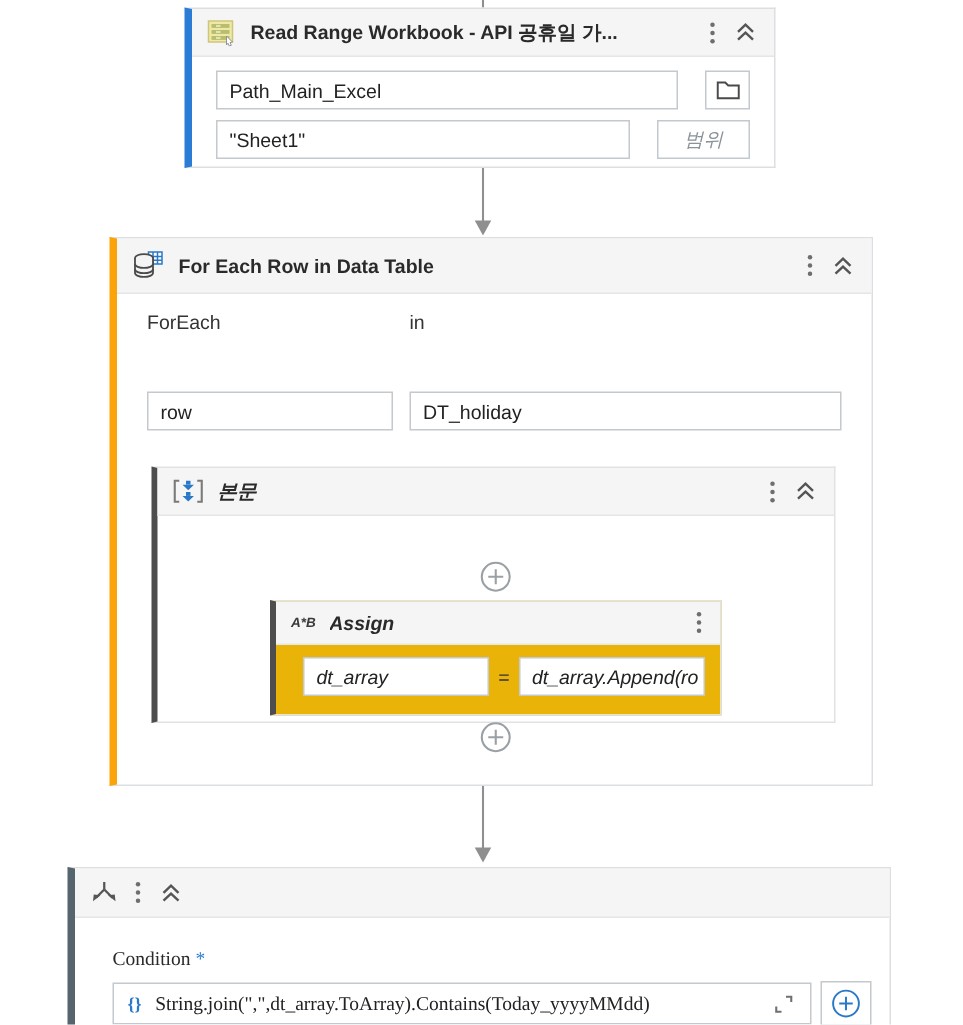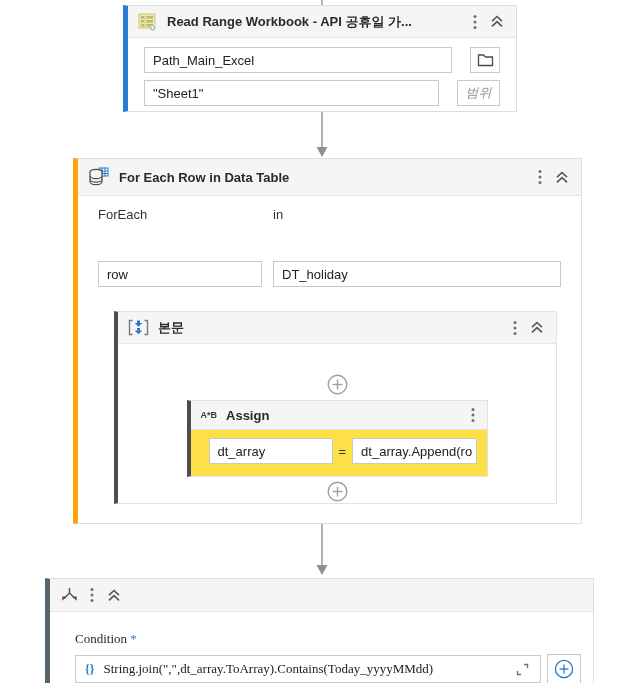--- a/index.html
+++ b/index.html
@@ -14,43 +14,43 @@
   .tb { border:1px solid #c3c9ce; background:#fff; height:26px; display:flex; align-items:center; padding:0 8px; font-size:13px; color:#222; white-space:nowrap; overflow:hidden; }
   .sq-btn { border:1px solid #c3c9ce; background:#fff; display:flex; align-items:center; justify-content:center; cursor:pointer; }
 
   
   .rr { left:123px; top:5px; width:394px; height:107px; border-left:5px solid #2a7cd4; }
   .rr .hdr { height:32px; }
   .rr-body { padding:9px 16px 0 16px; display:flex; flex-direction:column; gap:7px; }
   .rr-row { display:flex; gap:18px; align-items:center; }
   .rr-row .tb.grow { flex:1; }
   .folder-btn { width:30px; height:26px; }
-  .range-box { width:43px; justify-content:center; font-style:italic; color:#8b9298; }
+  .range-box { width:62px; justify-content:center; font-style:italic; color:#8b9298; }
 
   
   .fe { left:73px; top:158px; width:509px; height:366px; border-left:5px solid #fba308; }
   .fe .hdr { height:37px; }
   .fe-body { padding:11px 20px 0 20px; }
   .fe-fields { display:flex; gap:11px; }
   .fe-col { display:flex; flex-direction:column;gap:35px; }
   .fe-col label { font-size:13px; color:#333; margin-bottom:4px; }
   .fe-col.c1 { width:164px; }
   .fe-col.c2 { flex:1; }
 
   
-  .bd { margin:24px 4px 0 16px; height:193px; border:1px solid #e0e2e4; border-left:4px solid #4d4d4d; background:#fff; }
+  .bd { margin:24px 4px 0 3px; height:171px; border:1px solid #e0e2e4; border-left:4px solid #4d4d4d; background:#fff;font-style:italic; }
   .bd .hdr { height:32px; }
   .bd-inner { display:flex; flex-direction:column; align-items:center; }
 
   .plus-wrap { background:none; border:none; cursor:pointer; padding:0; line-height:0; }
   .plus-top { margin-top:30px; }
   .plus-bot { margin-top:4px; }
 
   
-  .as { position:relative; margin-top:5px; width:301px; background:#fde047; border:1px solid #e0e2e4; border-left:4px solid #4d4d4d; }
+  .as { position:relative; margin-top:5px; width:301px; background:#eab308; border:1px solid #e0e2e4; border-left:4px solid #4d4d4d; }
   .as .hdr { height:29px; }
   .as-body { display:flex; align-items:center; gap:6px; padding:8px 10px 12px 18px;justify-content:flex-end; }
   .as-to { width:124px; }
   .as-eq { font-size:13px; color:#333; }
   .as-val { flex:1; }
   .ab-glyph { font-size:9px; font-weight:bold; color:#3a3a3a; letter-spacing:0px; }
 
   
   .ifc { left:45px; top:578px; width:549px; height:115px; border-left:5px solid #56646e; }
   .ifc .hdr { height:33px; }

